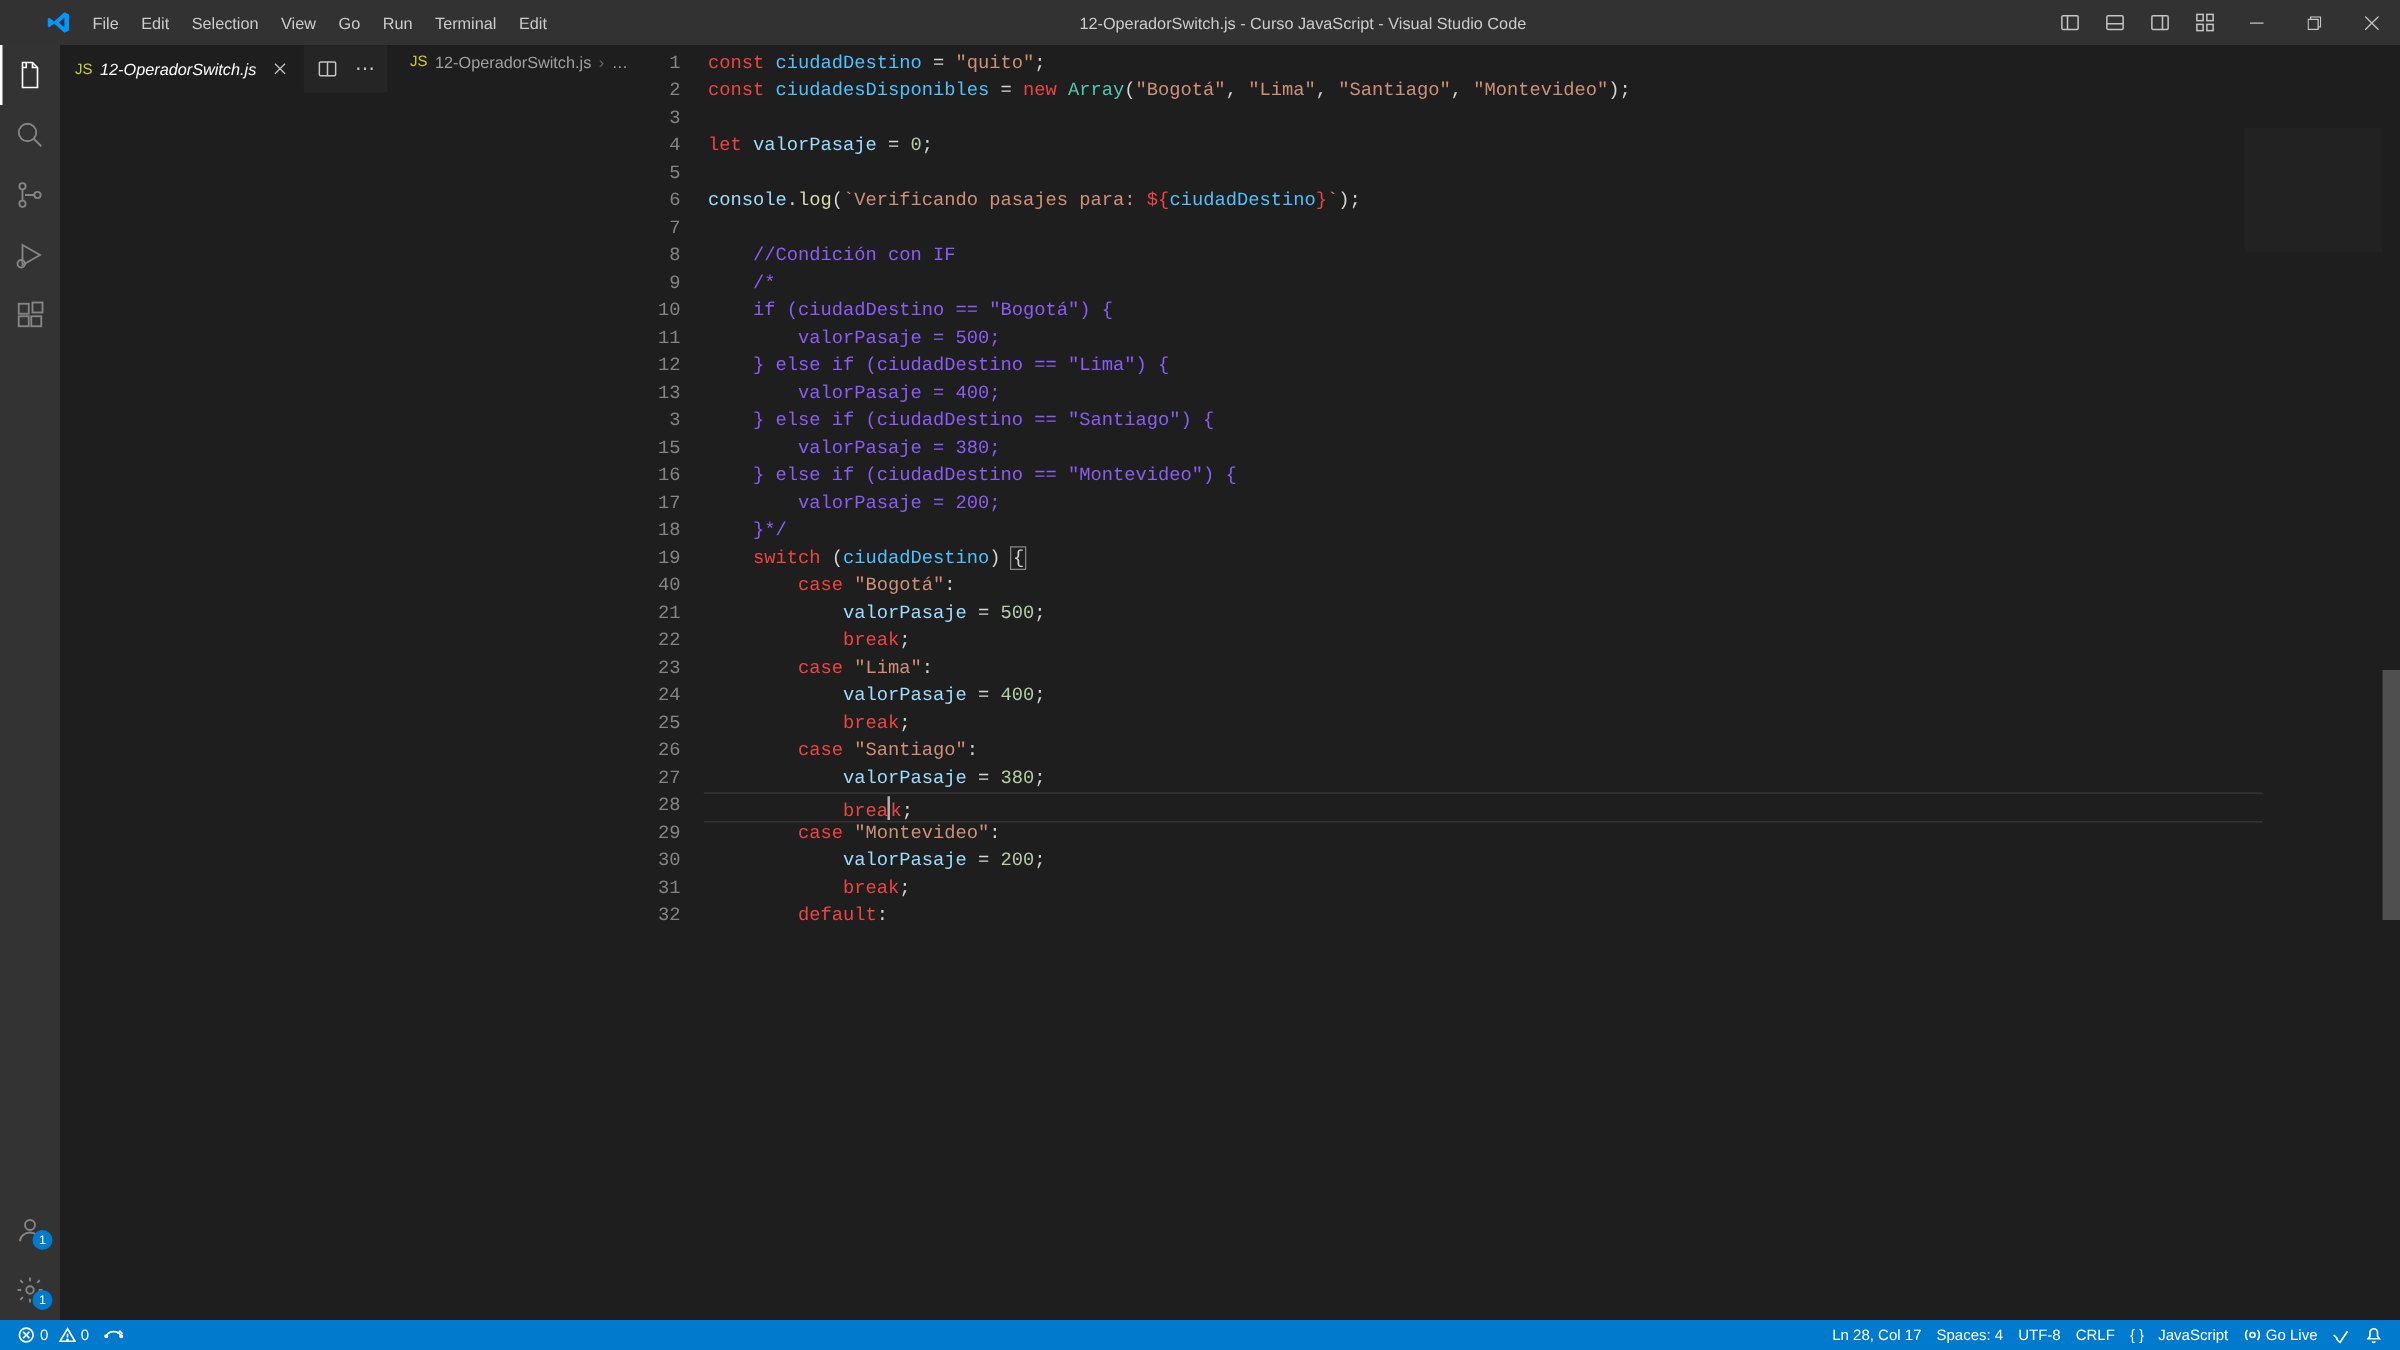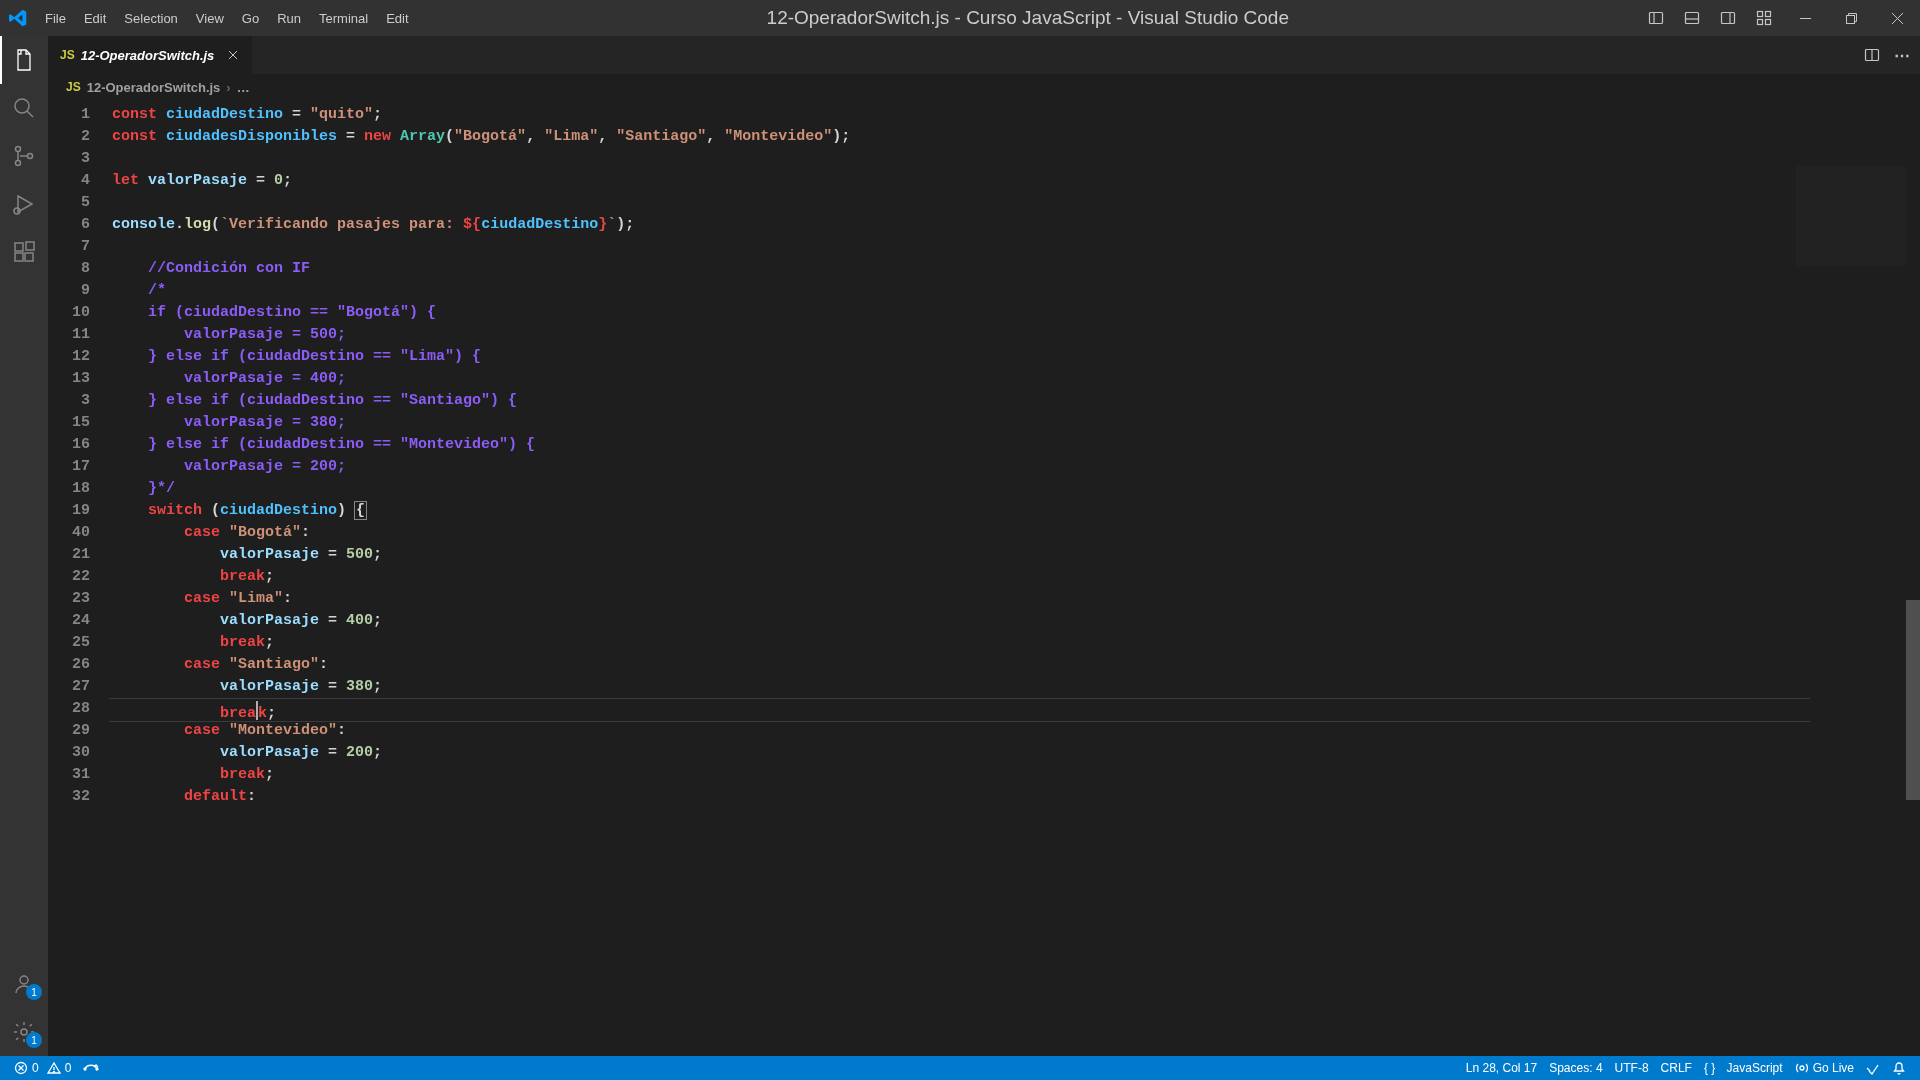--- a/index.html
+++ b/index.html
@@ -12,40 +12,41 @@
   height: 1080px;
   display: flex;
   flex-direction: column;
 }
 .title-bar {
   height: 36px;
   background: #323233;
   display: flex;
   align-items: center;
   user-select: none;
+  padding-left: 29px;
 }
 .title-bar-logo {
   width: 36px;
   display: flex;
   align-items: center;
   justify-content: center;
 }
 .menu-bar { display: flex; }
 .menu-bar .menu-item {
   padding: 0 9px;
   height: 36px;
   display: flex;
   align-items: center;
   font-size: 13px;
   color: #cccccc;
 }
 .title-text {
   flex: 1;
   text-align: center;
-  font-size: 19px;
+  font-size: 13px;
   color: #cccccc;
 }
 .window-controls { display: flex; }
 .window-controls .layout-item, .window-controls .win-btn {
   width: 46px;
   height: 36px;
   display: flex;
   align-items: center;
   justify-content: center;
   color: #cccccc;
@@ -85,21 +86,21 @@
   color: #fff;
   font-size: 10px;
   min-width: 16px;
   height: 16px;
   border-radius: 10px;
   display: flex;
   align-items: center;
   justify-content: center;
   padding: 0 4px;
 }
-.editor-col { flex: 1; display: flex; flex-direction: column; background: #1e1e1e; overflow: hidden; font-weight: bold; }
+.editor-col { flex: 1; display: flex; flex-direction: row; background: #1e1e1e; overflow: hidden; }
 .tab-row {
   height: 38px;
   background: #252526;
   display: flex;
   align-items: stretch;
 }
 .tab {
   display: flex;
   align-items: center;
   padding: 0 12px;

